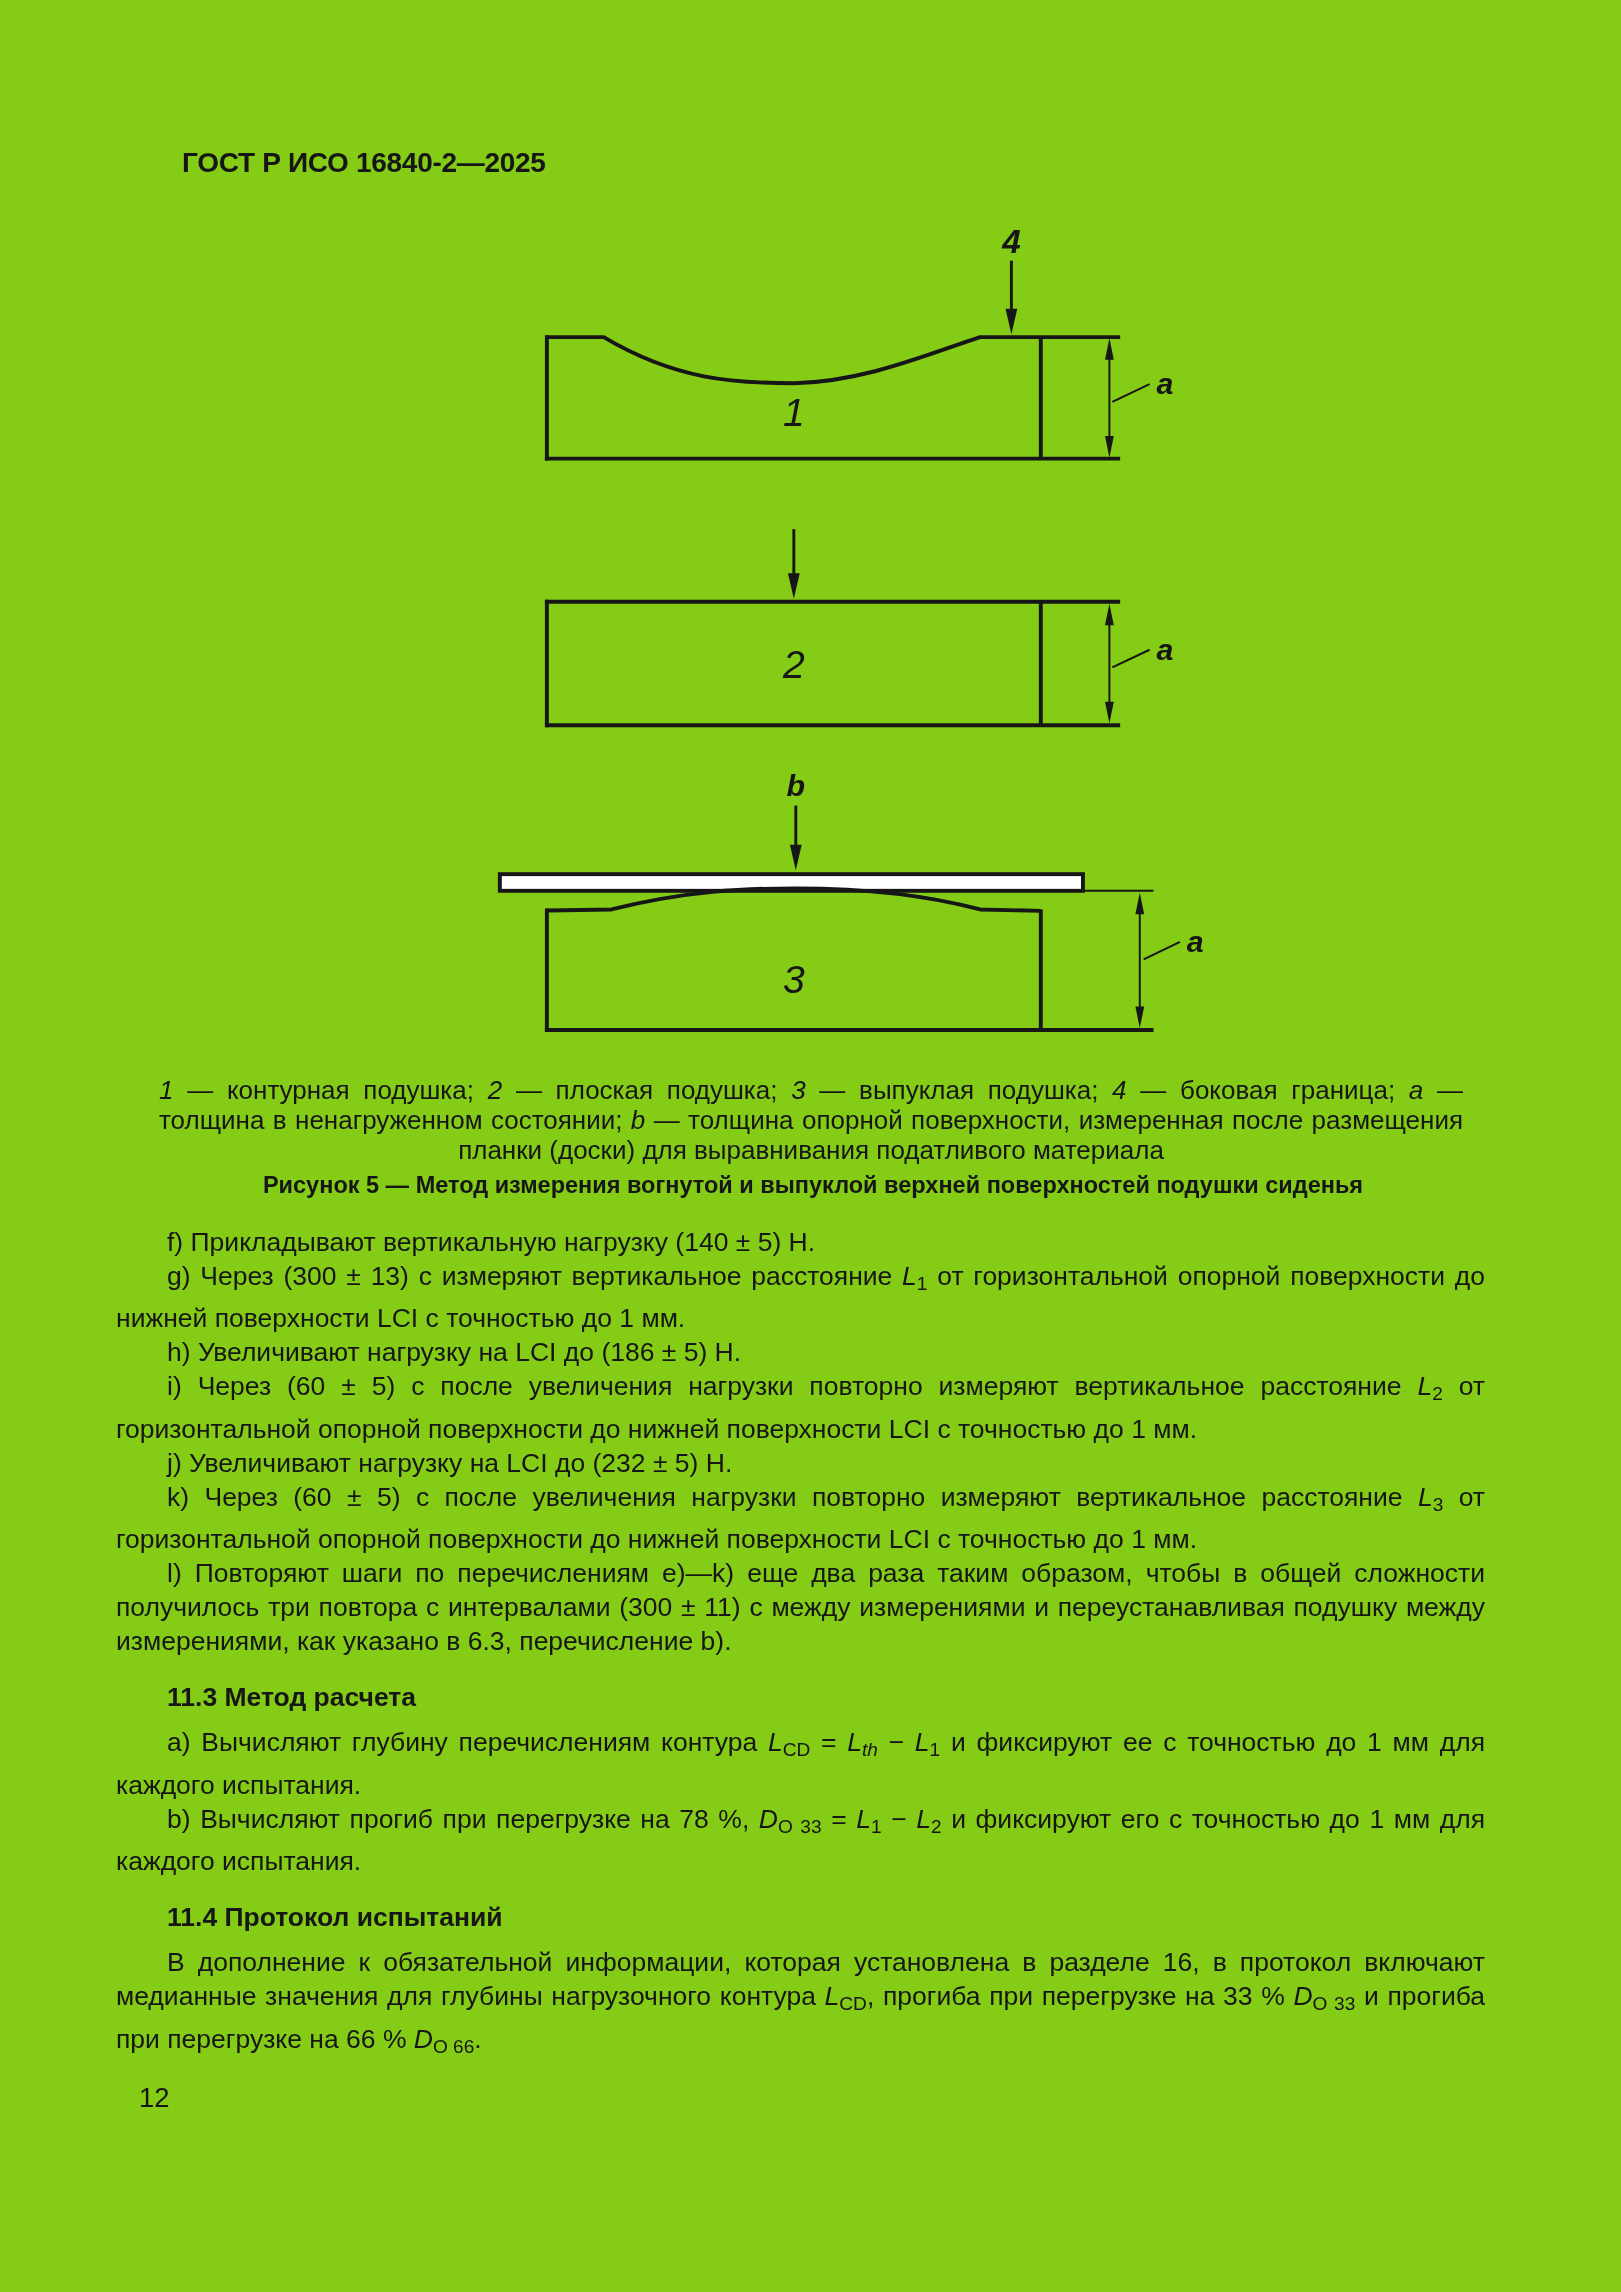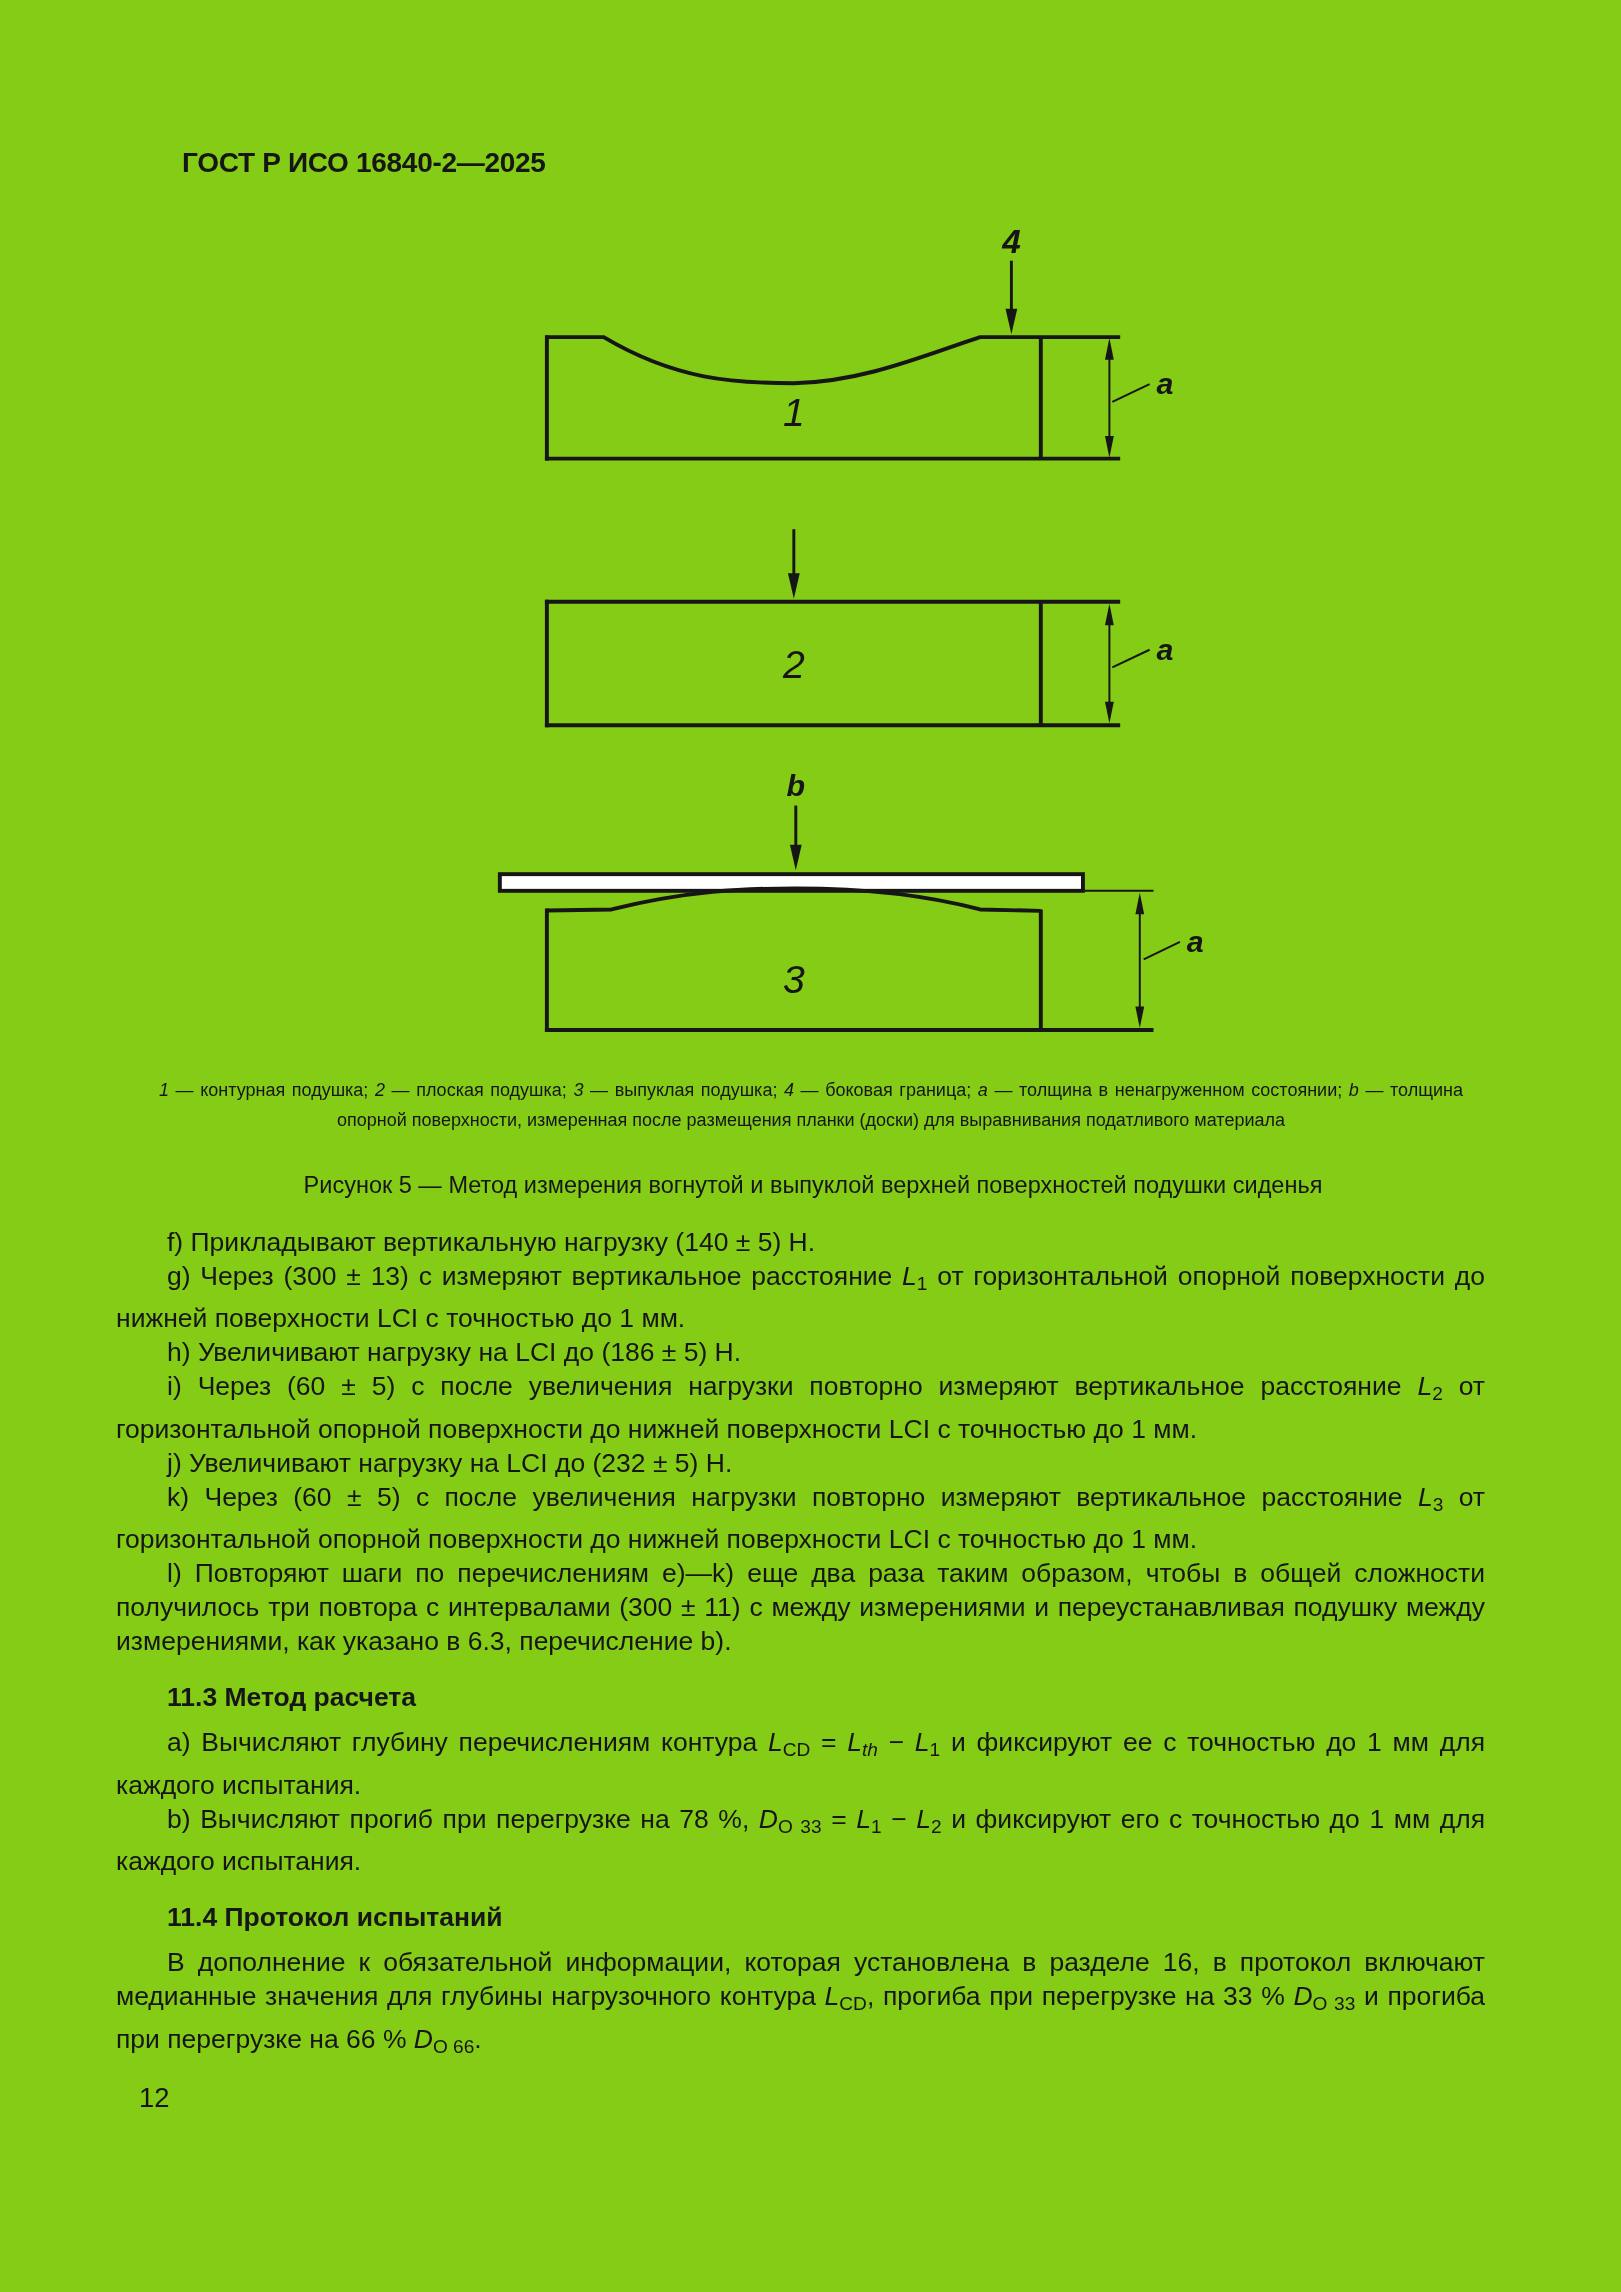--- a/index.html
+++ b/index.html
@@ -12,25 +12,25 @@
   .doc-header{
     position:absolute;left:182px;top:147px;
     font-size:28px;font-weight:bold;letter-spacing:-0.3px;white-space:nowrap;
   }
   .figure-svg{position:absolute;left:0;top:0;width:1621px;height:1078px;}
   .fig-label{font-style:italic;font-size:40px;fill:#161616;}
   .fig-label-bold{font-style:italic;font-weight:bold;font-size:34px;fill:#161616;}
   .fig-dim-label{font-style:italic;font-weight:bold;font-size:31px;fill:#161616;}
   .legend{
     position:absolute;left:159px;top:1075px;width:1304px;
-    font-size:18px;line-height:30px;text-align:justify;text-align-last:center;
+    font-size:26px;line-height:30px;text-align:justify;text-align-last:center;
   }
   .fig-caption{
     position:absolute;left:127px;top:1172px;width:1372px;
-    font-size:23.5px;text-align:center;
+    font-size:23.5px;text-align:center;font-weight:bold;
   }
   .content{
     position:absolute;left:116px;top:1225px;width:1369px;
     font-size:26.5px;line-height:34px;
   }
   .para{margin:0;text-indent:51px;text-align:justify;}
   .heading{margin:21.6px 0 11.8px 0;text-indent:51px;font-weight:bold;font-size:26.5px;}
   .rs-i{font-style:italic;}
   .rs-sub{font-size:0.72em;vertical-align:-0.28em;}
   .page-number{position:absolute;left:139px;top:2082px;font-size:27.4px;}

